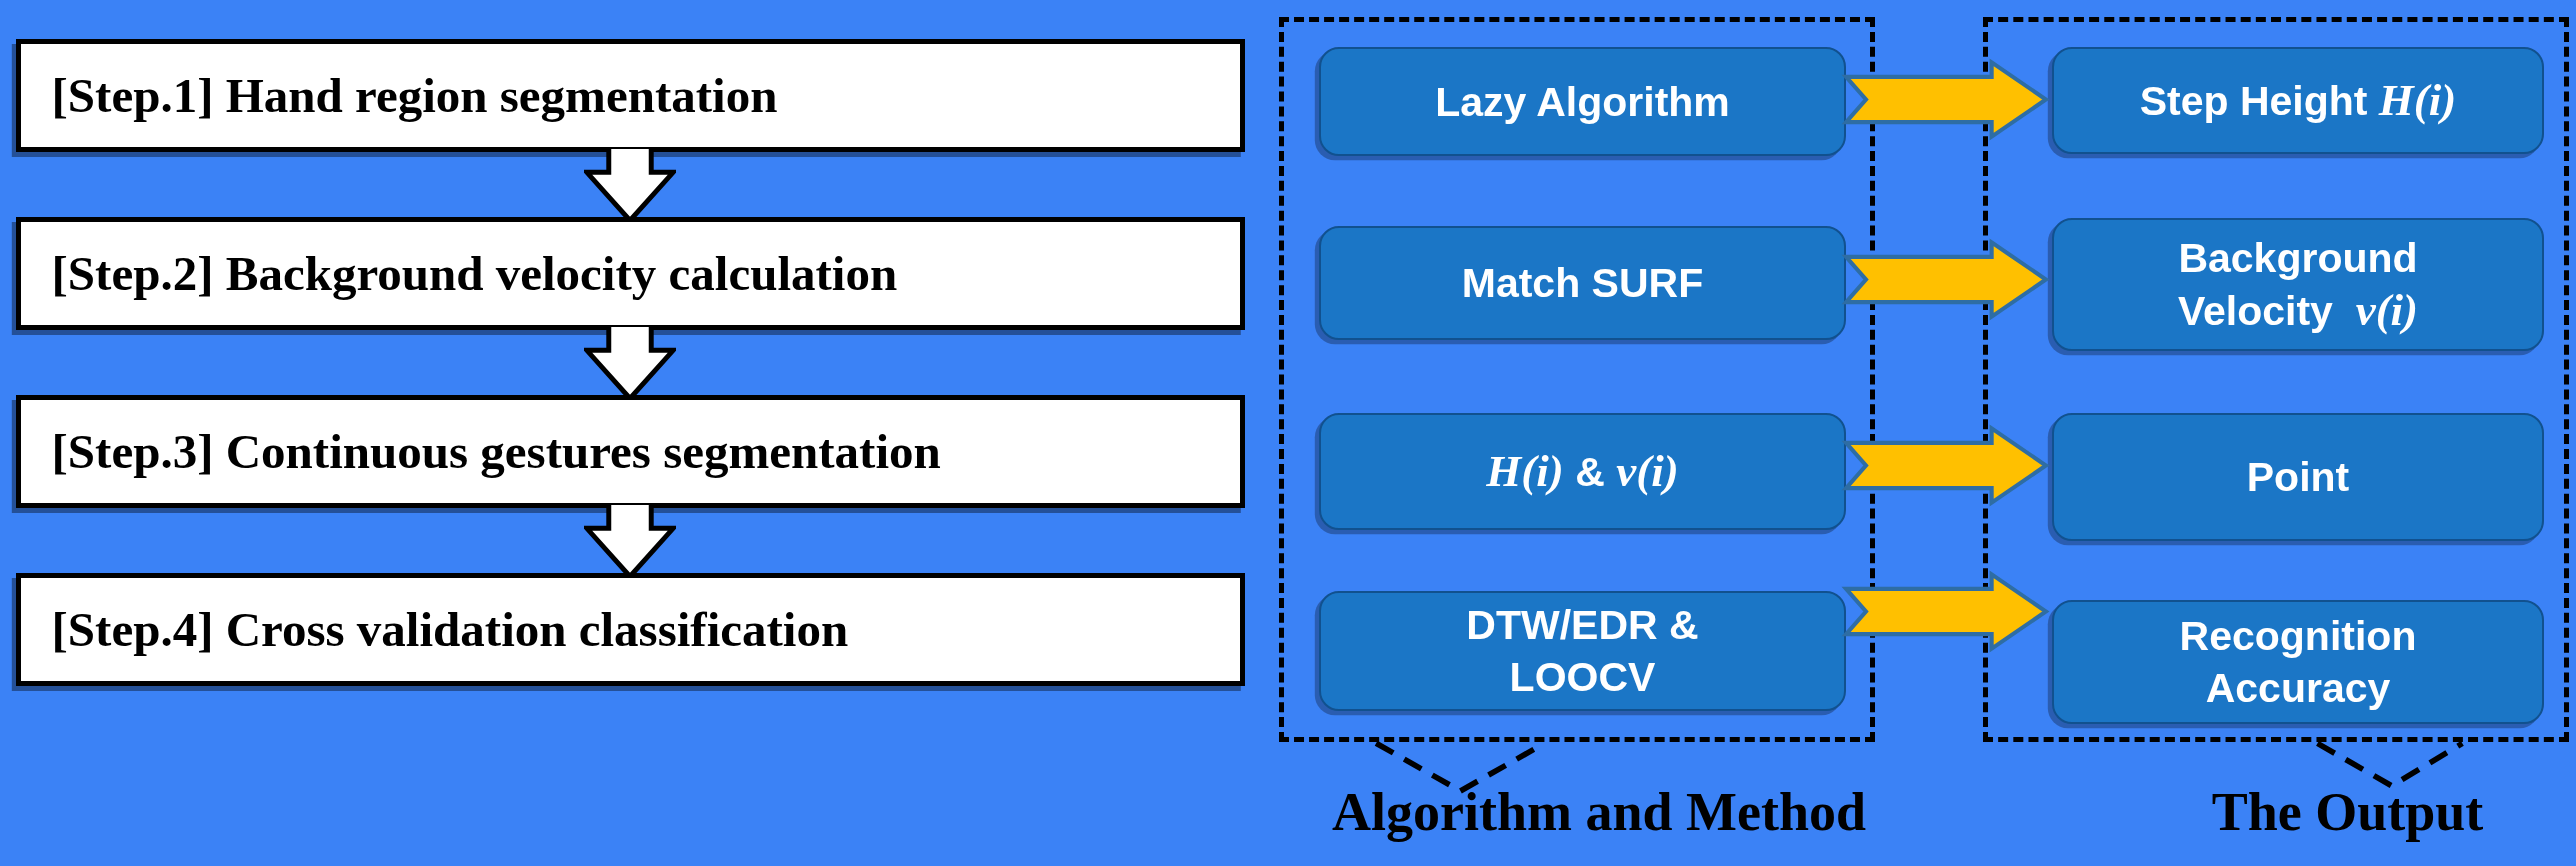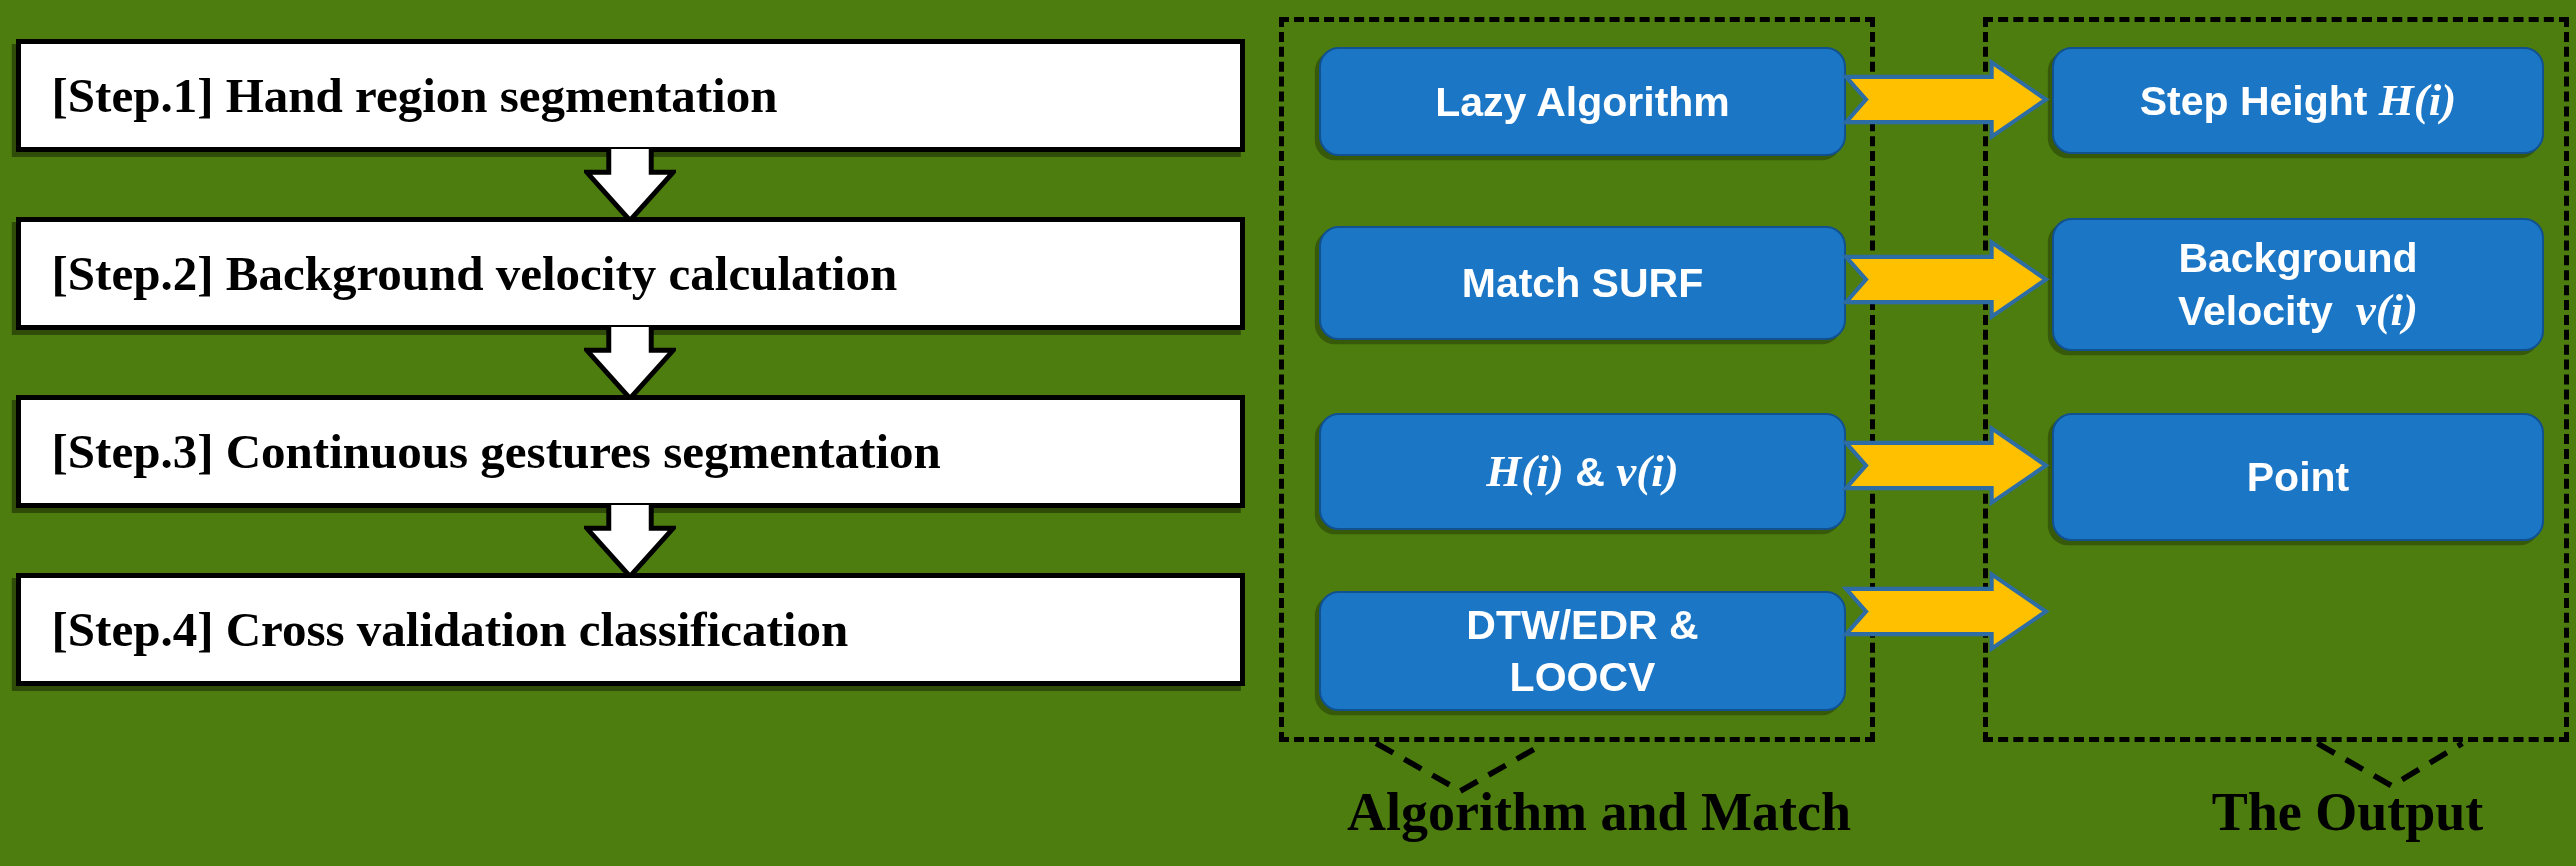--- a/index.html
+++ b/index.html
@@ -1,17 +1,17 @@
 <!DOCTYPE html>
 <html style="font-size:11.3px"><head>
 <meta charset="utf-8">
 <style>
   html,body{margin:0;padding:0;background:#ffffff;}
   .canvas{
-    position:relative;width:2576px;height:867px;background:#4d7c0f;overflow:hidden;
+    position:relative;width:2576px;height:867px;background:#3b82f6;overflow:hidden;
     font-family:"Liberation Sans","DejaVu Sans",sans-serif;
     --box-fill:#1B76C6;--box-border:#11518F;--arrow-fill:#FFC000;--arrow-stroke:#2E6DA4;
     --step-fill:#FFFFFF;--step-border:#000000;
   }
 
   
   .steps{position:absolute;left:15.5px;top:39px;width:1229px;}
   .step-box{
     height:113px;border:5px solid var(--step-border);background:var(--step-fill);
     box-sizing:border-box;display:flex;align-items:center;padding-left:31px;
@@ -117,20 +117,24 @@
       <div class="blue-box" style="top: 25.4px; height: 107px;">
         <div class="line"><span class="txt">Step Height </span><span class="math">H(i)</span></div>
       </div>
       <div class="blue-box" style="top: 196px; height: 133px;">
         <div class="line"><span class="txt">Background</span></div>
         <div class="line"><span class="txt">Velocity  </span><span class="math">v(i)</span></div>
       </div>
       <div class="blue-box" style="top: 391px; height: 128px;">
         <div class="line"><span class="txt">Point</span></div>
       </div>
+      <div class="blue-box" style="top: 578px; height: 124px;">
+        <div class="line"><span class="txt">Recognition</span></div>
+        <div class="line"><span class="txt">Accuracy</span></div>
+      </div>
     </div>
 
   <div>
       <svg class="flow-arrow" viewBox="0 0 300 120" style="top: 58px;">
         <polygon points="3,27 215,27 215,6 294,60 215,114 215,93 3,93 32,60"></polygon>
       </svg>
       <svg class="flow-arrow" viewBox="0 0 300 120" style="top: 238px;">
         <polygon points="3,27 215,27 215,6 294,60 215,114 215,93 3,93 32,60"></polygon>
       </svg>
       <svg class="flow-arrow" viewBox="0 0 300 120" style="top: 424px;">
@@ -141,17 +145,17 @@
       </svg>
     </div>
 
   <svg class="brace brace-algorithm" width="184" height="59" viewBox="0 0 260 84">
     <polyline points="12,6 132,74 252,6"></polyline>
   </svg>
   <svg class="brace brace-output" width="159" height="54" viewBox="0 0 225 76">
     <polyline points="12,6 117,66 217,6"></polyline>
   </svg>
 
-  <div class="caption caption-algorithm">Algorithm and Match</div>
+  <div class="caption caption-algorithm">Algorithm and Method</div>
   <div class="caption caption-output">The Output</div>
 
 </div>
 
 
 </body></html>

